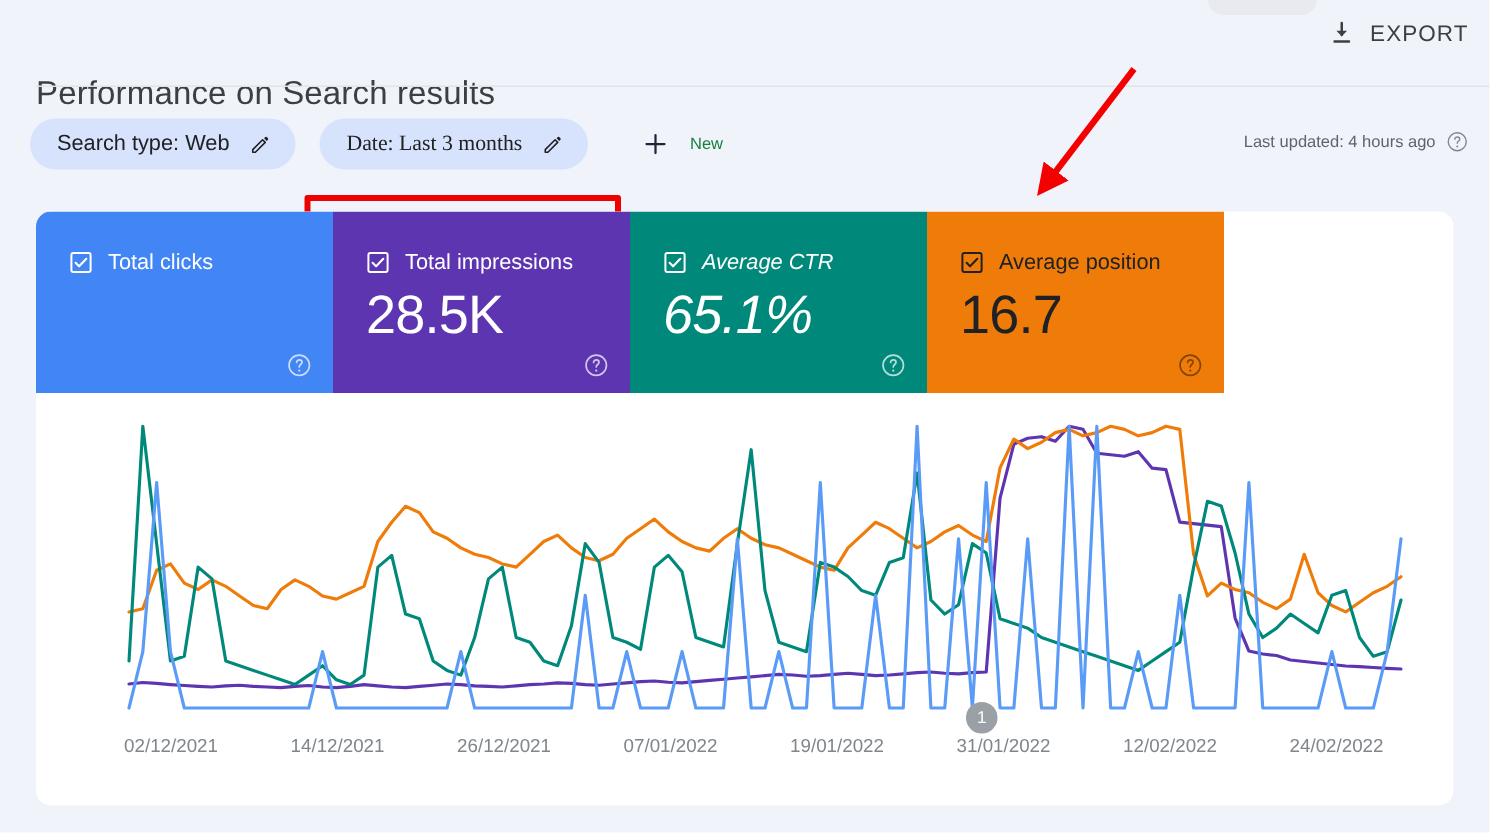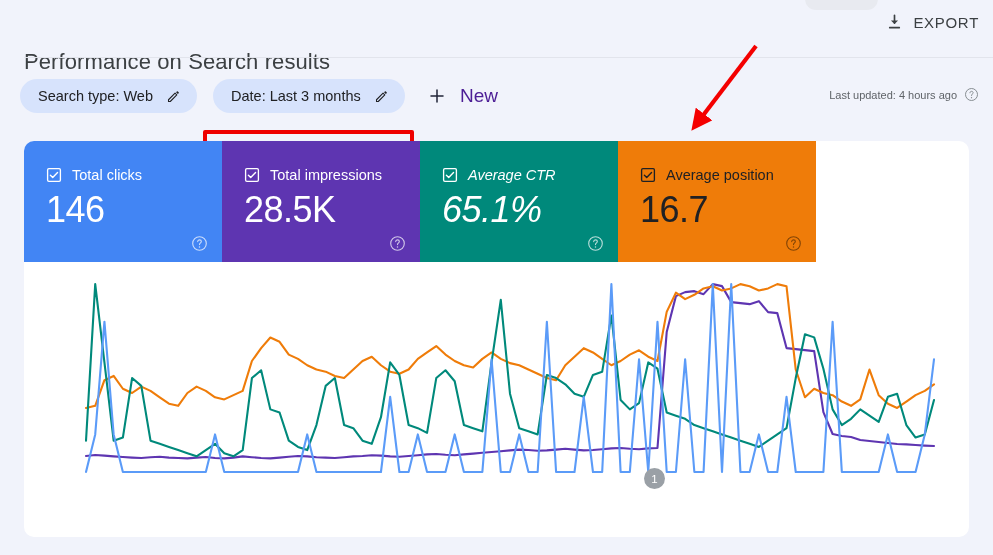--- a/index.html
+++ b/index.html
@@ -94,21 +94,21 @@
     cursor: pointer;
     white-space: nowrap;
   }
   .chip-label {
     font-size: 14.5px;
     color: #202124;
   }
   .pencil-icon { display:block; width: 15px; height: 15px; }
 
   #chip-search { left: 20px; }
-  #chip-date   { left: 213px; }
+  #chip-date   { left: 213px; font-family: Liberation Serif, serif; }
 
   .highlight-box {
     position: absolute;
     left: 203px;
     top: 72px;
     width: 211px;
     height: 42px;
     border: 4px solid #ee0000;
     border-radius: 2px;
     box-sizing: border-box;
@@ -120,22 +120,22 @@
     left: 428px;
     top: 22px;
     height: 32px;
     display: flex;
     align-items: center;
     gap: 14px;
     cursor: pointer;
   }
   .plus-icon { display:block; width: 18px; height: 18px; }
   .new-label {
-    font-size: 19px;
-    color: #4c1d95;
+    font-size: 11px;
+    color: #15803d;
   }
 
   .last-updated {
     position: absolute;
     right: 14px;
     top: 29px;
     display: flex;
     align-items: center;
     gap: 7px;
   }
@@ -331,21 +331,20 @@
       <div class="metric-card light-text" style="background: rgb(66, 133, 244);">
         <div class="metric-head">
           <span>
             <svg class="metric-check" viewBox="0 0 24 24">
               <rect x="2.4" y="2.4" width="19.2" height="19.2" rx="2" fill="none" stroke="#ffffff" stroke-width="2"></rect>
               <path d="M6.6 12.3l3.5 3.5 7.2-7.5" fill="none" stroke="#ffffff" stroke-width="2.1" stroke-linecap="round" stroke-linejoin="round"></path>
             </svg>
           </span>
           <span class="metric-name">Total clicks</span>
         </div>
-        <div class="metric-value">146</div>
         <span class="metric-help"><svg viewBox="0 0 24 24" width="17" height="17">
             <circle cx="12" cy="12" r="9.6" fill="none" stroke="rgba(255,255,255,0.72)" stroke-width="1.6"></circle>
             <path d="M9.5 9.3c0-1.4 1.15-2.4 2.6-2.4s2.5 0.95 2.5 2.3c0 1.1-0.6 1.65-1.5 2.3-0.85 0.6-1.1 1.1-1.1 2.05" fill="none" stroke="rgba(255,255,255,0.72)" stroke-width="1.6" stroke-linecap="round"></path>
             <circle cx="12" cy="17" r="1.05" fill="rgba(255,255,255,0.72)"></circle>
           </svg></span>
       </div>
       <div class="metric-card light-text" style="background: rgb(94, 53, 177);">
         <div class="metric-head">
           <span>
             <svg class="metric-check" viewBox="0 0 24 24">
@@ -401,20 +400,30 @@
   <div class="plot-area">
     <svg class="plot-svg" id="plot-svg" viewBox="0 0 945 220" preserveAspectRatio="none">
         <path d="M62.00 194.01 L71.22 193.01 L80.43 193.61 L89.65 194.41 L98.87 195.01 L108.09 195.61 L117.30 196.01 L126.52 195.21 L135.74 194.81 L144.96 195.61 L154.17 196.01 L163.39 196.41 L172.61 195.61 L181.83 195.01 L191.04 196.01 L200.26 196.41 L209.48 195.61 L218.70 194.41 L227.91 195.21 L237.13 196.01 L246.35 196.41 L255.57 195.61 L264.78 194.81 L274.00 194.01 L283.22 194.41 L292.43 195.21 L301.65 195.61 L310.87 196.01 L320.09 195.21 L329.30 194.41 L338.52 194.01 L347.74 193.21 L356.96 193.61 L366.17 194.41 L375.39 194.81 L384.61 194.01 L393.83 193.21 L403.04 192.41 L412.26 192.01 L421.48 192.81 L430.70 193.21 L439.91 192.41 L449.13 191.61 L458.35 190.81 L467.57 190.01 L476.78 189.22 L486.00 188.42 L495.22 187.62 L504.43 188.02 L513.65 188.82 L522.87 188.42 L532.09 187.62 L541.30 186.82 L550.52 187.62 L559.74 188.42 L568.96 188.02 L578.17 187.22 L587.39 186.42 L596.61 186.02 L605.83 186.82 L615.04 187.22 L624.26 186.42 L633.48 186.02 L642.70 70.10 L651.91 34.13 L661.13 30.13 L670.35 29.13 L679.57 32.13 L688.78 22.14 L698.00 24.14 L707.22 40.13 L716.43 41.13 L725.65 42.13 L734.87 39.13 L744.09 50.12 L753.30 51.12 L762.52 86.09 L771.74 87.09 L780.96 88.09 L790.17 89.09 L799.39 150.04 L808.61 172.03 L817.83 174.03 L827.04 175.03 L836.26 178.02 L845.48 179.02 L854.70 180.02 L863.91 181.02 L873.13 182.02 L882.35 182.42 L891.57 183.02 L900.78 183.62 L910.00 184.02" fill="none" stroke="#5e35b1" stroke-width="2.1" stroke-linejoin="round" stroke-linecap="round" vector-effect="non-scaling-stroke"></path>
         <path d="M62.00 145.96 L71.22 143.82 L80.43 118.20 L89.65 113.94 L98.87 126.74 L108.09 131.01 L117.30 124.61 L126.52 128.88 L135.74 135.28 L144.96 141.69 L154.17 143.82 L163.39 131.01 L172.61 124.61 L181.83 128.88 L191.04 135.28 L200.26 137.42 L209.48 133.15 L218.70 128.88 L227.91 98.99 L237.13 86.18 L246.35 75.51 L255.57 79.78 L264.78 92.59 L274.00 96.86 L283.22 103.26 L292.43 107.53 L301.65 109.67 L310.87 113.94 L320.09 116.07 L329.30 107.53 L338.52 98.99 L347.74 94.72 L356.96 103.26 L366.17 109.67 L375.39 111.80 L384.61 107.53 L393.83 96.86 L403.04 90.45 L412.26 84.05 L421.48 92.59 L430.70 98.99 L439.91 103.26 L449.13 105.40 L458.35 96.86 L467.57 90.45 L476.78 96.86 L486.00 101.13 L495.22 103.26 L504.43 107.53 L513.65 111.80 L522.87 116.07 L532.09 118.20 L541.30 103.26 L550.52 94.72 L559.74 86.18 L568.96 90.45 L578.17 96.86 L587.39 103.26 L596.61 98.99 L605.83 92.59 L615.04 88.32 L624.26 94.72 L633.48 98.99 L642.70 49.89 L651.91 30.68 L661.13 37.08 L670.35 32.81 L679.57 26.41 L688.78 24.27 L698.00 28.54 L707.22 26.41 L716.43 22.14 L725.65 24.27 L734.87 28.54 L744.09 26.41 L753.30 22.14 L762.52 24.27 L771.74 107.53 L780.96 135.28 L790.17 126.74 L799.39 131.01 L808.61 133.15 L817.83 139.55 L827.04 143.82 L836.26 137.42 L845.48 107.53 L854.70 133.15 L863.91 141.69 L873.13 145.96 L882.35 139.55 L891.57 133.15 L900.78 128.88 L910.00 122.47" fill="none" stroke="#ef7c09" stroke-width="2.1" stroke-linejoin="round" stroke-linecap="round" vector-effect="non-scaling-stroke"></path>
         <path d="M62.00 178.69 L71.22 22.14 L80.43 100.41 L89.65 178.69 L98.87 175.56 L108.09 116.07 L117.30 123.90 L126.52 178.69 L135.74 181.82 L144.96 184.95 L154.17 188.08 L163.39 191.21 L172.61 194.34 L181.83 188.08 L191.04 181.82 L200.26 191.21 L209.48 194.34 L218.70 188.08 L227.91 116.07 L237.13 108.24 L246.35 147.38 L255.57 150.51 L264.78 178.69 L274.00 184.95 L283.22 188.08 L292.43 163.03 L301.65 123.90 L310.87 116.07 L320.09 163.03 L329.30 166.17 L338.52 178.69 L347.74 181.82 L356.96 155.21 L366.17 100.41 L375.39 112.94 L384.61 163.03 L393.83 166.17 L403.04 170.86 L412.26 116.07 L421.48 108.24 L430.70 119.20 L439.91 163.03 L449.13 166.17 L458.35 169.30 L467.57 100.41 L476.78 37.79 L486.00 131.72 L495.22 166.17 L504.43 169.30 L513.65 172.43 L522.87 112.94 L532.09 116.07 L541.30 122.33 L550.52 131.72 L559.74 134.86 L568.96 112.94 L578.17 109.81 L587.39 53.45 L596.61 137.99 L605.83 147.38 L615.04 141.12 L624.26 100.41 L633.48 106.68 L642.70 150.51 L651.91 153.64 L661.13 156.77 L670.35 163.03 L679.57 166.17 L688.78 169.30 L698.00 172.43 L707.22 175.56 L716.43 178.69 L725.65 181.82 L734.87 184.95 L744.09 178.69 L753.30 172.43 L762.52 166.17 L771.74 116.07 L780.96 72.24 L790.17 75.37 L799.39 106.68 L808.61 147.38 L817.83 163.03 L827.04 156.77 L836.26 147.38 L845.48 153.64 L854.70 159.90 L863.91 134.86 L873.13 131.72 L882.35 163.03 L891.57 175.56 L900.78 172.43 L910.00 137.99" fill="none" stroke="#00897b" stroke-width="2.1" stroke-linejoin="round" stroke-linecap="round" vector-effect="non-scaling-stroke"></path>
         <path d="M62.00 210.00 L71.22 172.43 L80.43 59.71 L89.65 172.43 L98.87 210.00 L108.09 210.00 L117.30 210.00 L126.52 210.00 L135.74 210.00 L144.96 210.00 L154.17 210.00 L163.39 210.00 L172.61 210.00 L181.83 210.00 L191.04 172.43 L200.26 210.00 L209.48 210.00 L218.70 210.00 L227.91 210.00 L237.13 210.00 L246.35 210.00 L255.57 210.00 L264.78 210.00 L274.00 210.00 L283.22 172.43 L292.43 210.00 L301.65 210.00 L310.87 210.00 L320.09 210.00 L329.30 210.00 L338.52 210.00 L347.74 210.00 L356.96 210.00 L366.17 134.86 L375.39 210.00 L384.61 210.00 L393.83 172.43 L403.04 210.00 L412.26 210.00 L421.48 210.00 L430.70 172.43 L439.91 210.00 L449.13 210.00 L458.35 210.00 L467.57 97.28 L476.78 210.00 L486.00 210.00 L495.22 172.43 L504.43 210.00 L513.65 210.00 L522.87 59.71 L532.09 210.00 L541.30 210.00 L550.52 210.00 L559.74 134.86 L568.96 210.00 L578.17 210.00 L587.39 22.14 L596.61 210.00 L605.83 210.00 L615.04 97.28 L624.26 210.00 L633.48 59.71 L642.70 210.00 L651.91 210.00 L661.13 97.28 L670.35 210.00 L679.57 210.00 L688.78 22.14 L698.00 210.00 L707.22 22.14 L716.43 210.00 L725.65 210.00 L734.87 172.43 L744.09 210.00 L753.30 210.00 L762.52 134.86 L771.74 210.00 L780.96 210.00 L790.17 210.00 L799.39 210.00 L808.61 59.71 L817.83 210.00 L827.04 210.00 L836.26 210.00 L845.48 210.00 L854.70 210.00 L863.91 172.43 L873.13 210.00 L882.35 210.00 L891.57 210.00 L900.78 172.43 L910.00 97.28" fill="none" stroke="#5b9bf8" stroke-width="2.1" stroke-linejoin="round" stroke-linecap="round" vector-effect="non-scaling-stroke"></path>
       </svg>
 
     <div class="annotation-badge">1</div>
 
+    <div class="x-axis" id="x-axis">
+        <div class="x-tick" style="left: 90px;">02/12/2021</div>
+        <div class="x-tick" style="left: 201px;">14/12/2021</div>
+        <div class="x-tick" style="left: 312px;">26/12/2021</div>
+        <div class="x-tick" style="left: 423px;">07/01/2022</div>
+        <div class="x-tick" style="left: 534px;">19/01/2022</div>
+        <div class="x-tick" style="left: 645px;">31/01/2022</div>
+        <div class="x-tick" style="left: 756px;">12/02/2022</div>
+        <div class="x-tick" style="left: 867px;">24/02/2022</div>
+      </div>
   </div>
 </div>
 
 <svg class="red-arrow" viewBox="0 0 110 110">
   <defs>
     <marker id="arrowhead" markerWidth="5" markerHeight="5" refX="2.4" refY="2.5" orient="auto">
       <path d="M0,0 L5,2.5 L0,5 z" fill="#f40000"></path>
     </marker>
   </defs>
   <line x1="86" y1="16" x2="28" y2="92" stroke="#f40000" stroke-width="4.2" marker-end="url(#arrowhead)"></line>

